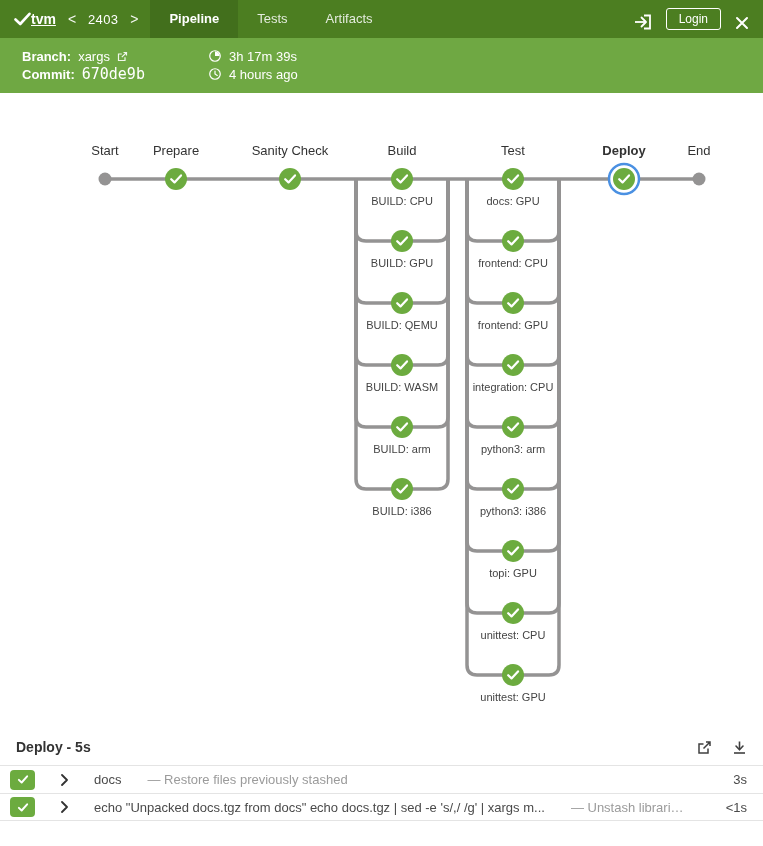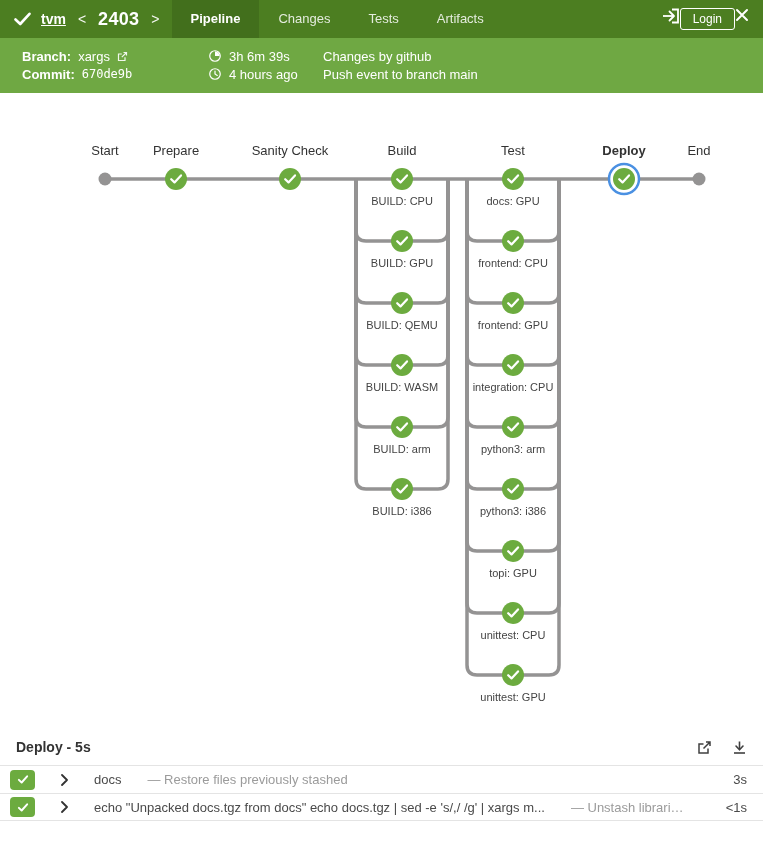--- a/index.html
+++ b/index.html
@@ -1,37 +1,37 @@
 <!DOCTYPE html>
 <html><head>
 <meta charset="utf-8">
 <style>
   *{box-sizing:border-box;margin:0;padding:0}
   html,body{width:763px;height:846px;background:#fff;font-family:"Liberation Sans","DejaVu Sans",sans-serif;overflow:hidden}
   
   .topbar{height:38px;background:#4c7e21;display:flex;align-items:center;padding:0 14px;color:#fff}
   .tb-check{display:flex;align-items:center}
-  .tb-project{color:#fff;font-weight:700;font-size:14px;text-decoration:underline;margin-left:10px;cursor:pointer}
+  .tb-project{color:#fff;font-weight:700;font-size:14px;text-decoration:underline;cursor:pointer}
   .tb-chev{font-size:14px;margin:0 12px;cursor:pointer;opacity:.95}
-  .tb-run{font-weight:700;font-size:18px;letter-spacing:.3px}
+  .tb-run{font-weight:400;font-size:13px;letter-spacing:.3px}
   .tabs{display:flex;height:38px}
   .tab{color:rgba(255,255,255,.85);font-size:13px;line-height:38px;padding:0 19px;cursor:pointer;text-decoration:none}
   .tab.active{background:#426f1c;color:#fff;font-weight:700}
-  .tb-right{margin-left:auto;display:flex;align-items:flex-start;}
+  .tb-right{margin-left:auto;display:flex;align-items:flex-end;gap:14px}
   .tb-exit,.tb-close{display:flex;align-items:center;cursor:pointer}
   .tb-login{background:transparent;border:1px solid #fff;border-radius:3px;color:#fff;font-size:12px;padding:3px 12px;font-family:inherit;cursor:pointer}
   
   .infobar{background:#6fa843;color:#fff;padding:9px 0 10px;display:flex;font-size:13px}
   .ib-col{display:flex;flex-direction:column;gap:0}
   .ib-col1{width:208px;padding-left:22px}
   .ib-col2{width:115px}
   .ib-row{display:flex;align-items:center;height:18px;gap:7px}
   .ib-label{font-weight:700}
   .ib-link{color:#fff;text-decoration:none;cursor:pointer}
-  .ib-mono{font-family:"DejaVu Sans Mono","Liberation Mono",monospace;font-size:12px}
+  .ib-mono{font-family:"DejaVu Sans Mono","Liberation Mono",monospace;font-size:15px}
   .ib-ico{display:flex;align-items:center}
   
   .graph{position:relative;height:630px;background:#fff}
   #graph-svg{display:block;font-family:"Liberation Sans","DejaVu Sans",sans-serif}
   #graph-svg [data-interactable="true"]{cursor:pointer}
   
   .steps{padding-top:16px}
   .steps-head{display:flex;align-items:flex-end;padding:0 16px 10px 16px}
   .steps-title{font-size:14px;font-weight:700;color:#333}
   .steps-icons{margin-left:auto;display:flex;gap:20px;align-items:center}
@@ -54,21 +54,20 @@
       <svg width="17" height="14" viewBox="0 0 17 14">
           <path d="M1.5 7.5 L6.2 12 L15.5 1.8" fill="none" stroke="#fff" stroke-width="2.6" stroke-linecap="round" stroke-linejoin="round"></path>
         </svg>
     </span>
     <a class="tb-project" data-interactable="true">tvm</a>
     <span class="tb-chev" data-interactable="true">&lt;</span>
     <span class="tb-run" data-interactable="false">2403</span>
     <span class="tb-chev" data-interactable="true">&gt;</span>
     <nav class="tabs" data-interactable="false">
       <a class="tab active" data-interactable="true">Pipeline</a>
-      <a class="tab" data-interactable="true">Changes</a>
       <a class="tab" data-interactable="true">Tests</a>
       <a class="tab" data-interactable="true">Artifacts</a>
     </nav>
     <div class="tb-right" data-interactable="false">
       <span class="tb-exit" data-interactable="true">
         <svg width="19" height="16" viewBox="0 0 19 16">
             <path d="M2 8 H12" stroke="#fff" stroke-width="1.8" fill="none"></path>
             <path d="M8.5 3.5 L13 8 L8.5 12.5" fill="none" stroke="#fff" stroke-width="1.8" stroke-linecap="round" stroke-linejoin="round"></path>
             <path d="M11 1.5 H17 V14.5 H11" fill="none" stroke="#fff" stroke-width="1.8"></path>
           </svg>
@@ -100,39 +99,31 @@
       </div>
     </div>
     <div class="ib-col ib-col2" data-interactable="false">
       <div class="ib-row">
         <span class="ib-ico" data-interactable="false">
           <svg width="14" height="14" viewBox="0 0 16 16">
               <circle cx="8" cy="8" r="6" fill="none" stroke="#fff" stroke-width="1.4"></circle>
               <path d="M8 8 V2.8 A5.2 5.2 0 0 1 13.2 8 Z" fill="#fff"></path>
             </svg>
         </span>
-        <span data-interactable="false">3h 6m 39s</span>
+        <span data-interactable="false">3h 17m 39s</span>
       </div>
       <div class="ib-row">
         <span class="ib-ico" data-interactable="false">
           <svg width="14" height="14" viewBox="0 0 16 16">
               <circle cx="8" cy="8" r="6" fill="none" stroke="#fff" stroke-width="1.4"></circle>
               <path d="M8 4.6 V8 L10.6 9.6" fill="none" stroke="#fff" stroke-width="1.4" stroke-linecap="round"></path>
             </svg>
         </span>
         <span data-interactable="false">4 hours ago</span>
       </div>
-    </div>
-    <div class="ib-col" data-interactable="false">
-      <div class="ib-row">
-          <span data-interactable="false">Changes by github</span>
-        </div>
-      <div class="ib-row">
-          <span data-interactable="false">Push event to branch main</span>
-        </div>
     </div>
   </div>
 
   <div class="graph" data-interactable="false">
     <svg id="graph-svg" width="763" height="630" viewBox="0 0 763 630" data-interactable="false">
         <line x1="105" y1="86" x2="699" y2="86" stroke="#949393" stroke-width="3.5" data-interactable="false"></line>
         <path d="M 356 85 L 356 138 Q 356 148 366 148 L 402 148" fill="none" stroke="#949393" stroke-width="3.5" data-interactable="false"></path>
         <path d="M 402 148 L 438 148 Q 448 148 448 138 L 448 85" fill="none" stroke="#949393" stroke-width="3.5" data-interactable="false"></path>
         <path d="M 356 85 L 356 200 Q 356 210 366 210 L 402 210" fill="none" stroke="#949393" stroke-width="3.5" data-interactable="false"></path>
         <path d="M 402 210 L 438 210 Q 448 210 448 200 L 448 85" fill="none" stroke="#949393" stroke-width="3.5" data-interactable="false"></path>

